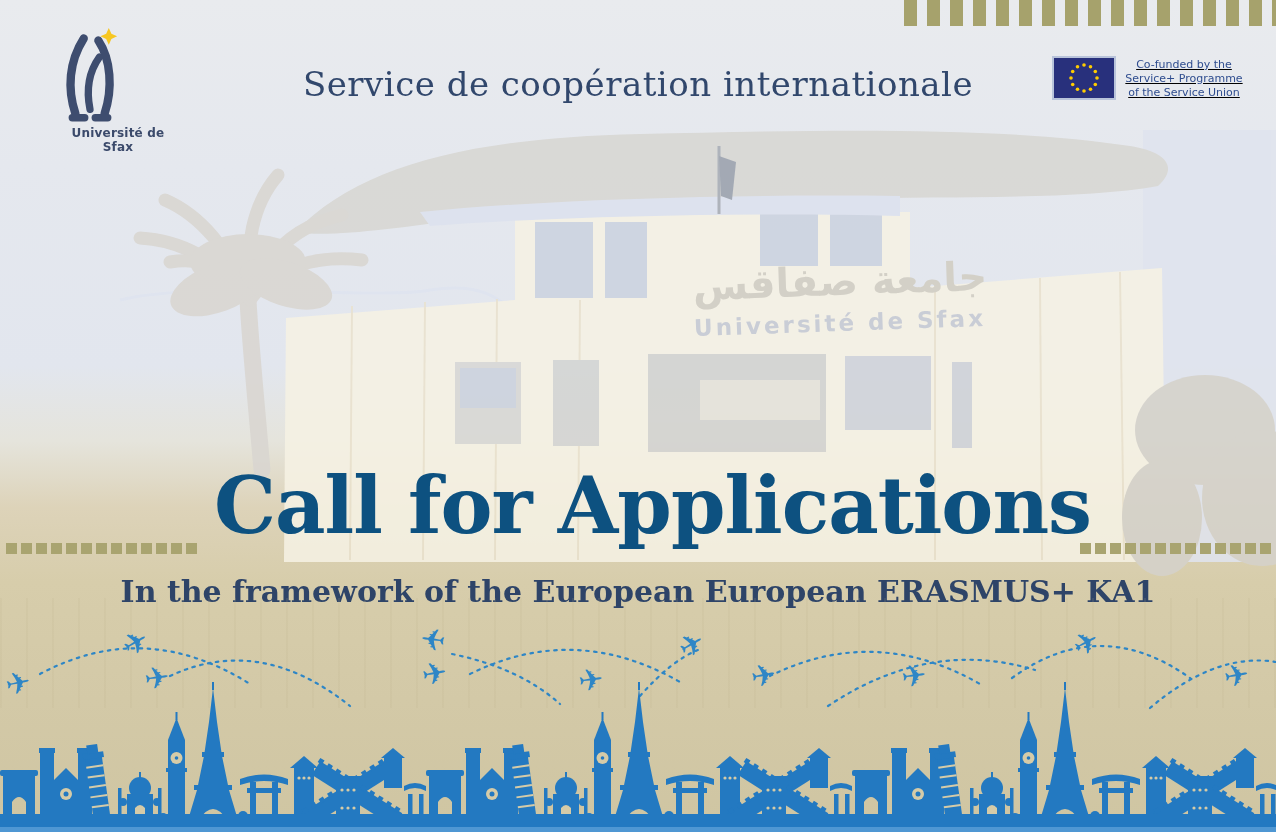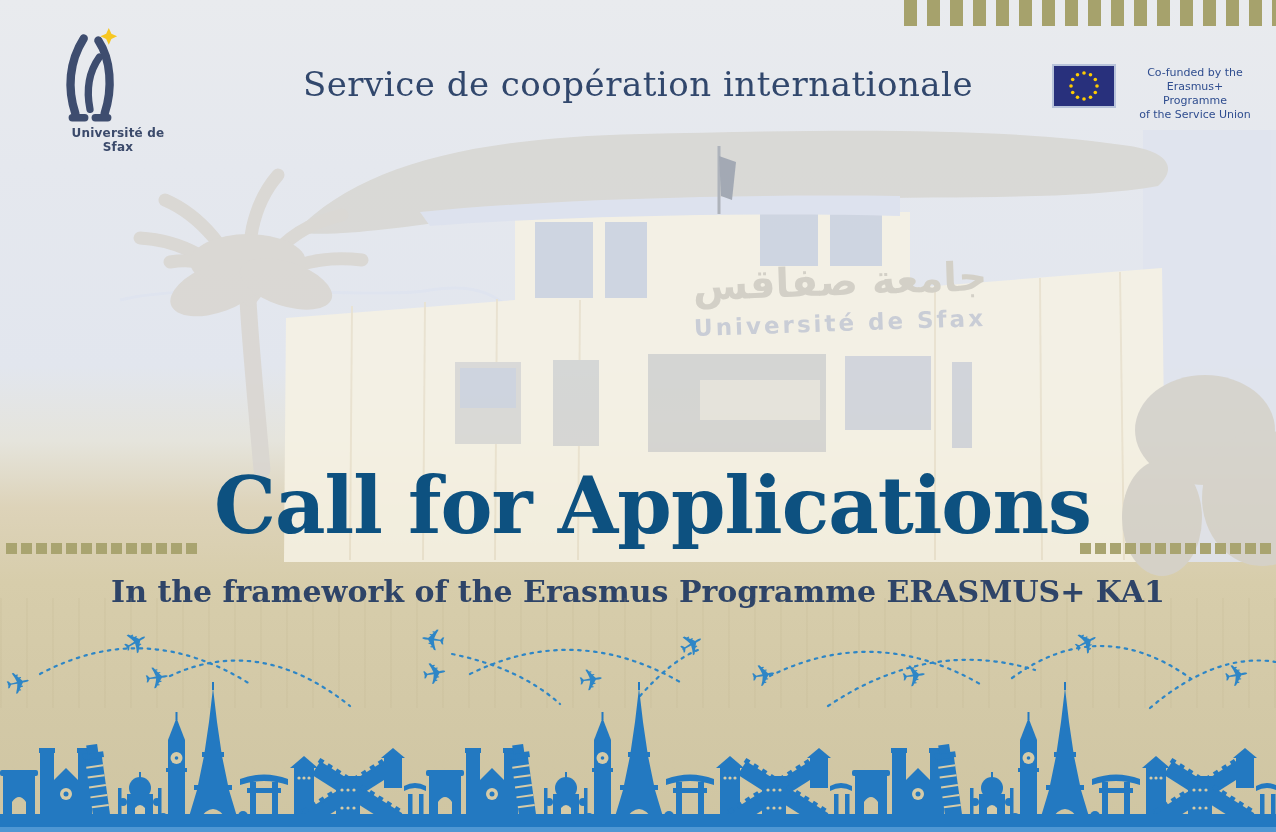--- a/index.html
+++ b/index.html
@@ -12,21 +12,21 @@
   }
   .abs{position:absolute;}
   
   .ticker{top:0;right:0;width:372px;height:26px;
     background:repeating-linear-gradient(90deg,#a6a26c 0 13px,transparent 13px 23px);}
   
   .logo-wrap{left:58px;top:28px;width:120px;text-align:center;}
   .logo-label{font-size:12px;font-weight:bold;color:#3b4a6b;margin-top:2px;letter-spacing:.2px;}
   .service-title{left:0;right:0;top:64px;text-align:center;
     font-family:"DejaVu Serif",serif;font-weight:400;font-size:34px;color:#31476c;letter-spacing:.5px;}
-  .eu-block{left:1052px;top:64px;display:flex;gap:20px;align-items:flex-start;}
+  .eu-block{left:1052px;top:56px;display:flex;gap:9px;align-items:flex-start;text-decoration:underline;}
   .eu-text{width:118px;text-align:center;font-size:11px;line-height:14px;color:#2f4d8f;padding-top:2px;}
   
   .sign-ar{left:620px;top:258px;width:440px;text-align:center;font-size:40px;font-weight:bold;
     color:#d3d0c7;transform:rotate(-2deg);font-family:"DejaVu Sans",sans-serif;}
   .sign-fr{left:630px;top:310px;width:420px;text-align:center;font-size:23px;font-weight:bold;
     letter-spacing:3px;color:#c9cdd6;transform:rotate(-2deg);}
   
   .hero-title{left:0;right:0;top:460px;text-align:center;
     font-family:"DejaVu Serif",serif;font-weight:700;font-size:78px;color:#0d5180;letter-spacing:-1px;margin-left:29px;}
   .hero-subtitle{left:0;right:0;top:574px;text-align:center;
@@ -130,21 +130,21 @@
       <circle cx="32" cy="35" r="1.8"></circle>
         <circle cx="25.5" cy="33.3" r="1.8"></circle>
         <circle cx="20.7" cy="28.5" r="1.8"></circle>
       <circle cx="19" cy="22" r="1.8"></circle>
         <circle cx="20.7" cy="15.5" r="1.8"></circle>
         <circle cx="25.5" cy="10.7" r="1.8"></circle>
     </g>
   </svg>
   <div class="eu-text">
     <div>Co-funded by the</div>
-    <div>Erasmus+ Programme</div>
+    <div>Service+ Programme</div>
     <div>of the Service Union</div>
   </div>
 </div>
 
 <div class="abs hero-title">Call for Applications</div>
 <div class="abs dash-row left">
   <span></span>
     <span></span>
     <span></span>
     <span></span>
@@ -166,21 +166,21 @@
     <span></span>
     <span></span>
     <span></span>
     <span></span>
     <span></span>
     <span></span>
     <span></span>
     <span></span>
     <span></span>
 </div>
-<div class="abs hero-subtitle">In the framework of the Erasmus Programme ERASMUS+ KA1</div>
+<div class="abs hero-subtitle">In the framework of the European European ERASMUS+ KA1</div>
 
 <div class="abs tan-tex"></div>
 
 <svg class="abs" style="left:0;top:612px;" width="1276" height="120" viewBox="0 0 1276 120">
   <g stroke="#2e86c6" stroke-width="2.2" stroke-dasharray="2.5 5.5" fill="none" stroke-linecap="round">
     <path d="M40,62 Q145,6 250,72"></path>
     <path d="M170,64 Q260,22 350,94"></path>
     <path d="M452,42 Q520,56 560,92"></path>
     <path d="M470,62 Q575,10 680,70"></path>
     <path d="M640,84 Q672,48 698,38"></path>

